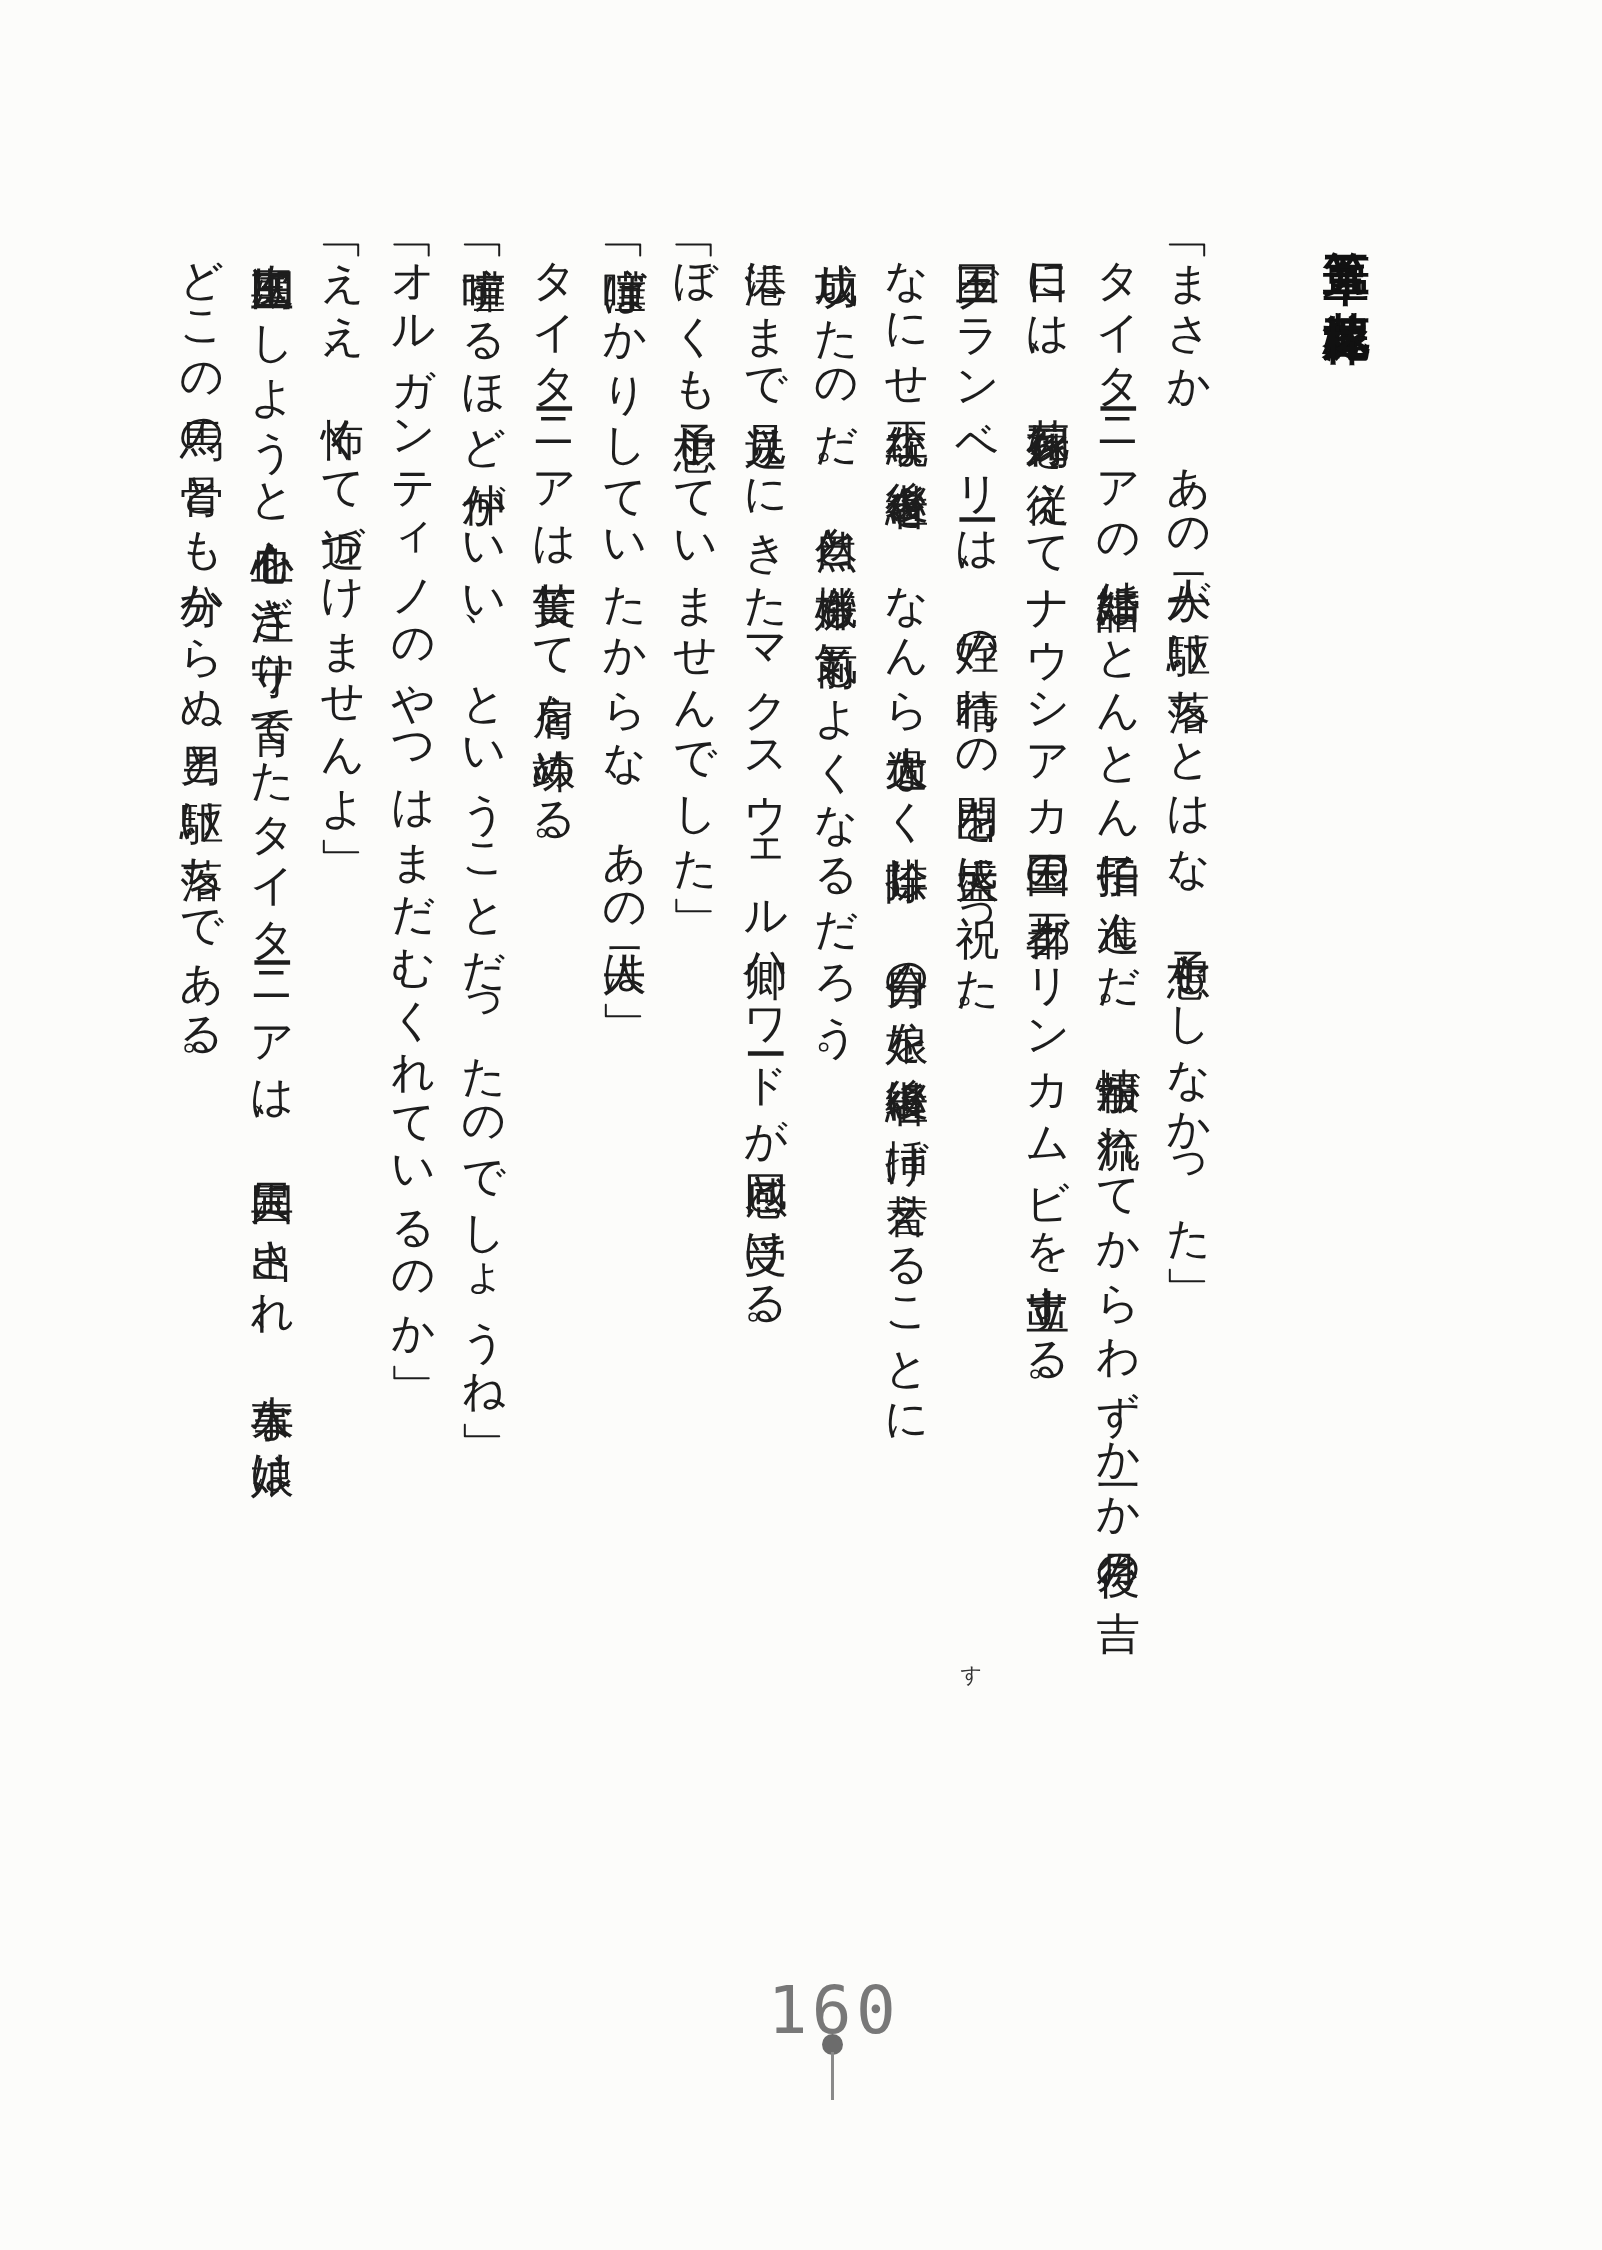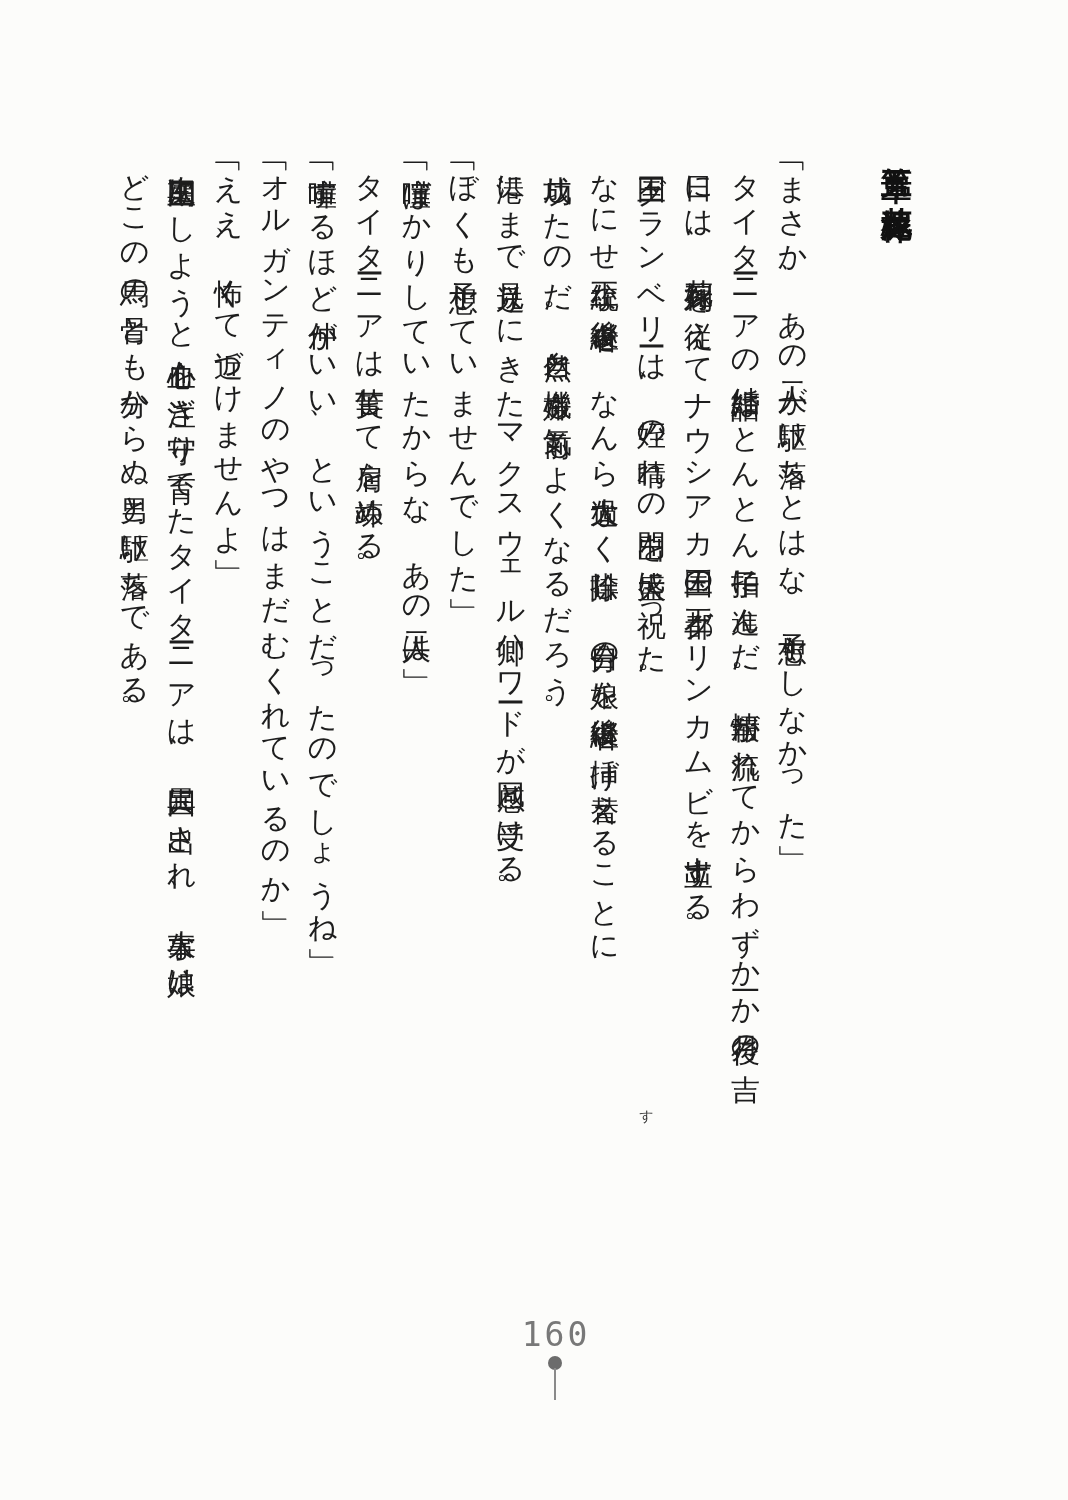--- a/index.html
+++ b/index.html
@@ -57,21 +57,21 @@
     bottom: 0;
     height: 100px;
   }
   .page-number {
     position: absolute;
     left: 510px;
     top: -85px;
     width: 92px;
     text-align: center;
     font-family: "DejaVu Sans Mono", "Liberation Mono", monospace;
-    font-size: 33px;
+    font-size: 44px;
     letter-spacing: 3px;
     color: #787878;
   }
   .marker-circle {
     position: absolute;
     left: 548px;
     top: -44px;
     width: 14px;
     height: 14px;
     border-radius: 50%;

